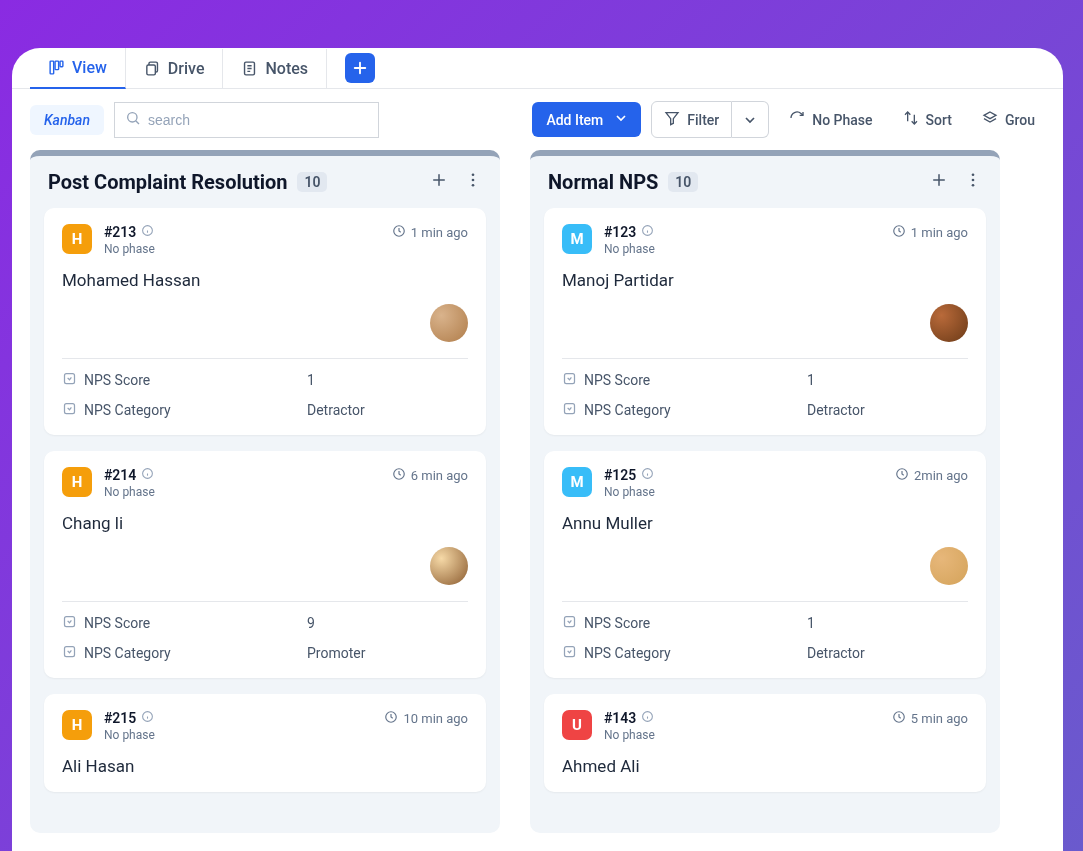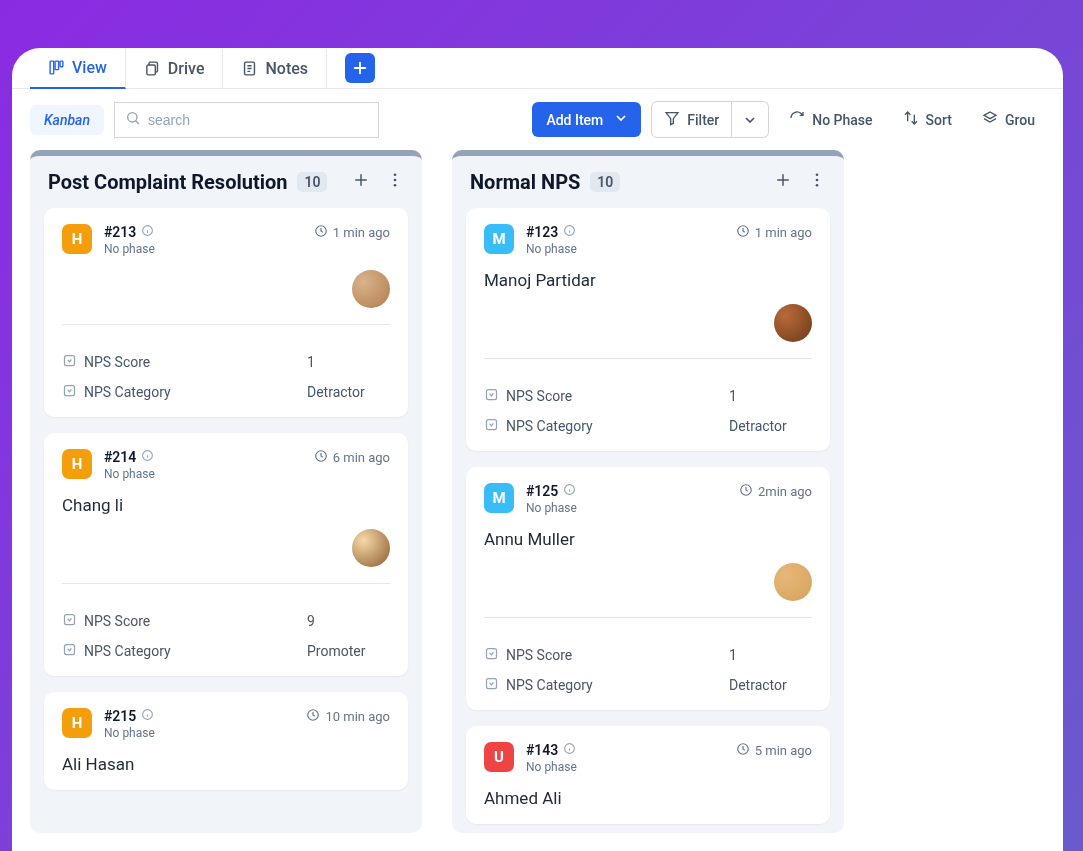--- a/index.html
+++ b/index.html
@@ -130,21 +130,21 @@
 
   
   .board {
     display: flex;
     gap: 30px;
     padding: 0 18px 18px 18px;
     flex: 1;
     overflow: hidden;
   }
   .column {
-    width: 392px;
+    width: 470px;
     background: #f1f5f9;
     border-top: 6px solid #94a3b8;
     border-radius: 10px;
     display: flex; flex-direction: column;
     overflow: hidden;
   }
   .col-head {
     display: flex; align-items: center;
     padding: 14px 18px;
     gap: 10px;
@@ -198,21 +198,21 @@
     width: 38px; height: 38px; border-radius: 50%;
   }
   .ac1 { background: radial-gradient(circle at 30% 30%, #d9b38c, #b07d4a); }
   .ac2 { background: radial-gradient(circle at 30% 30%, #f6d9a7, #8a5a2e); }
   .ac3 { background: radial-gradient(circle at 30% 30%, #b96a3a, #6b3a17); }
   .ac4 { background: radial-gradient(circle at 30% 30%, #e7b77a, #d4a35a); }
 
   .card-details {
     border-top: 1px solid #e5e7eb;
     margin-top: 16px;
-    padding-top: 28px;
+    padding-top: 12px;
     display: flex; flex-direction: column; gap: 12px;
   }
   .detail-row { display: flex; align-items: center; }
   .detail-label { display: flex; align-items: center; gap: 7px; color: #475569; font-size: 14px; width: 245px; }
   .detail-label svg { width: 15px; height: 15px; color: #94a3b8; }
   .detail-value { font-size: 14px; color: #475569; }
 </style>
 </head>
 <body>
 
@@ -351,20 +351,21 @@
           <div class="card-phase">No phase</div>
         </div>
         <div class="card-time">
           <span><svg viewBox="0 0 24 24" fill="none" stroke="currentColor" stroke-width="2">
                     <circle cx="12" cy="12" r="9"></circle>
                     <polyline points="12 7 12 12 15 14"></polyline>
                   </svg></span>
           <span>1 min ago</span>
         </div>
       </div>
+      <div class="card-name">Mohamed Hassan</div>
       <div class="card-assignee">
         <div class="assignee-circle ac1"></div>
       </div>
       <div class="card-details">
         <div class="detail-row">
           <div class="detail-label">
                   <span><svg viewBox="0 0 24 24" fill="none" stroke="currentColor" stroke-width="2">
                       <rect x="4" y="4" width="16" height="16" rx="3"></rect>
                       <polyline points="9 11 12 14 15 10"></polyline>
                     </svg></span>

